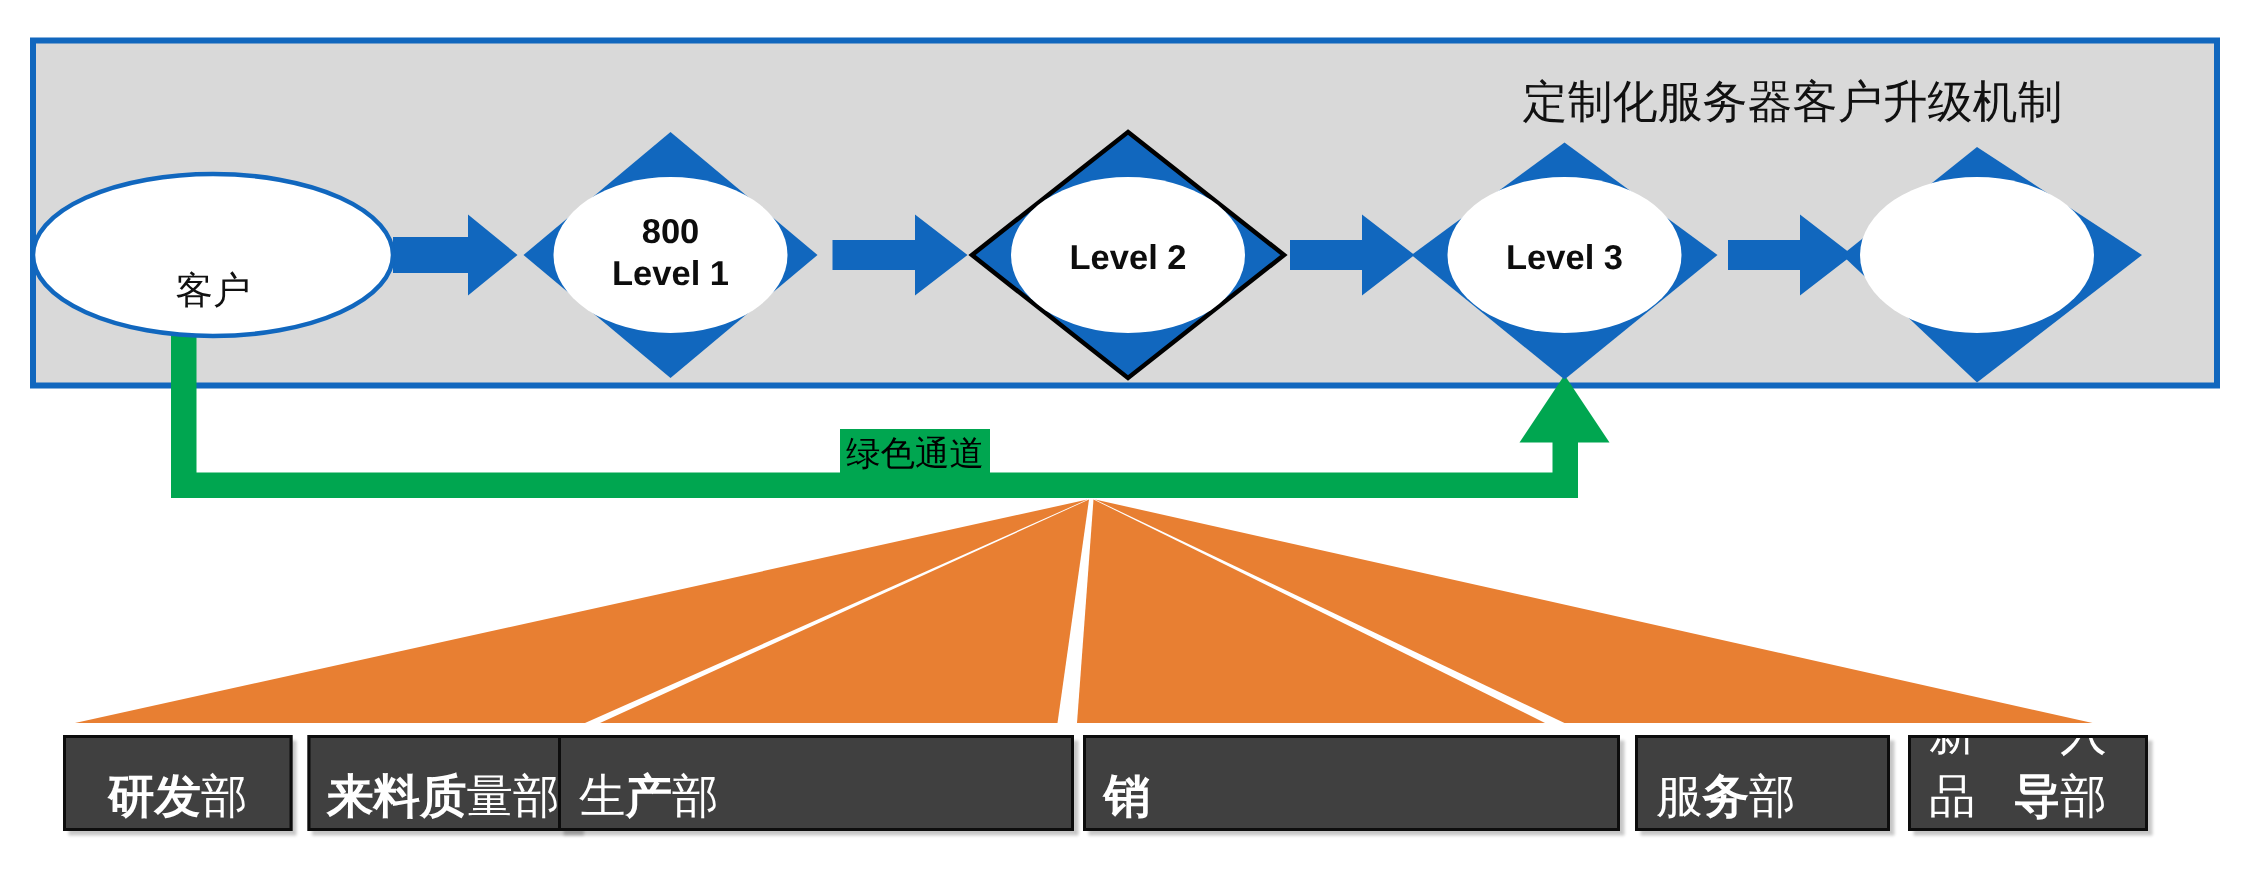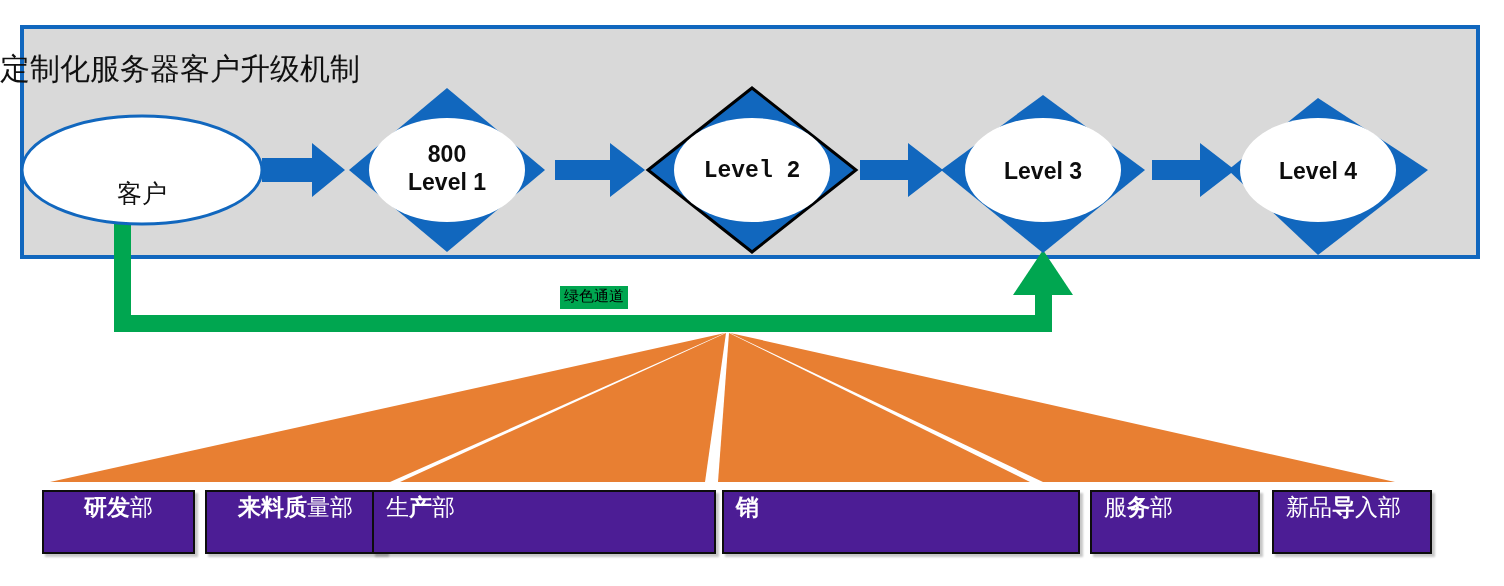--- a/index.html
+++ b/index.html
@@ -28,21 +28,21 @@
     position: absolute;
     white-space: nowrap;
     color: #000000;
     line-height: 1.15;
   }
 
   #diagram-title {
     left: 0;
     top: 52px;
     width: 1375px;
-    text-align: left;
+    text-align: right;
     font-family: "DejaVu Serif", "Liberation Serif", serif;
     font-size: 30px;
     font-weight: 400;
     color: #111111;
   }
 
   .node-label {
     position: absolute;
     text-align: center;
     font-family: "Liberation Sans", sans-serif;
@@ -63,21 +63,21 @@
     font-weight: 400;
     color: #111111;
     margin-top: 25px;
   }
 
   #green-channel-label {
     position: absolute;
     left: 560px;
     top: 286px;
     font-family: "DejaVu Serif", "Liberation Serif", serif;
-    font-size: 15px;
+    font-size: 23px;
     font-weight: 400;
     color: #000000;
     background: #00A650;
     padding: 1px 4px 3px 4px;
   }
 
   #l3-team-label {
     position: absolute;
     left: 520px;
     top: 362px;
@@ -86,28 +86,28 @@
     font-family: "Liberation Sans", sans-serif;
     font-size: 31px;
     font-weight: bold;
     color: #000000;
   }
 
   
   .dept-box {
     position: absolute;
     box-sizing: border-box;
-    background: #4c1d95;
+    background: #404040;
     border: 2px solid #0d0d0d;
     box-shadow: 3px 3px 2px rgba(0,0,0,0.22);
     color: #ffffff;
     font-family: "Liberation Sans", "DejaVu Sans", sans-serif;
-    font-size: 23px;
+    font-size: 31px;
     display: flex;
-    align-items: flex-start;
+    align-items: flex-end;
     overflow: hidden;
   }
   .dept-box.center { justify-content: center; }
   .dept-box.left   { justify-content: flex-start; padding-left: 12px; }
   .dept-box .b { font-weight: bold; }
   .dept-box .r { font-weight: normal; }
 </style>
 </head>
 <body>
 
@@ -163,25 +163,24 @@
 
   <div class="txt" id="diagram-title">定制化服务器客户升级机制</div>
 
   <div id="customer-label">客户</div>
 
   <div class="node-label" style="left:367px; top:140px; width:160px;">
     <div>800</div>
     <div>Level 1</div>
   </div>
 
-  <div class="node-label" style="left:672px; top:157px; width:160px;font-family:Liberation Mono, monospace;">Level 2</div>
+  <div class="node-label" style="left:672px; top:157px; width:160px;">Level 2</div>
 
   <div class="node-label" style="left:963px; top:157px; width:160px;">Level 3</div>
 
-  <div class="node-label" style="left:1238px; top:157px; width:160px;">Level 4</div>
 
   <div id="green-channel-label">绿色通道</div>
 
 
   <div class="dept-box center" style="left:42px; top:490px; width:153px; height:64px;">
     <span class="b">研发</span>
       <span class="r">部</span>
   </div>
 
   <div class="dept-box center" style="left:205px; top:490px; width:181px; height:64px;">

